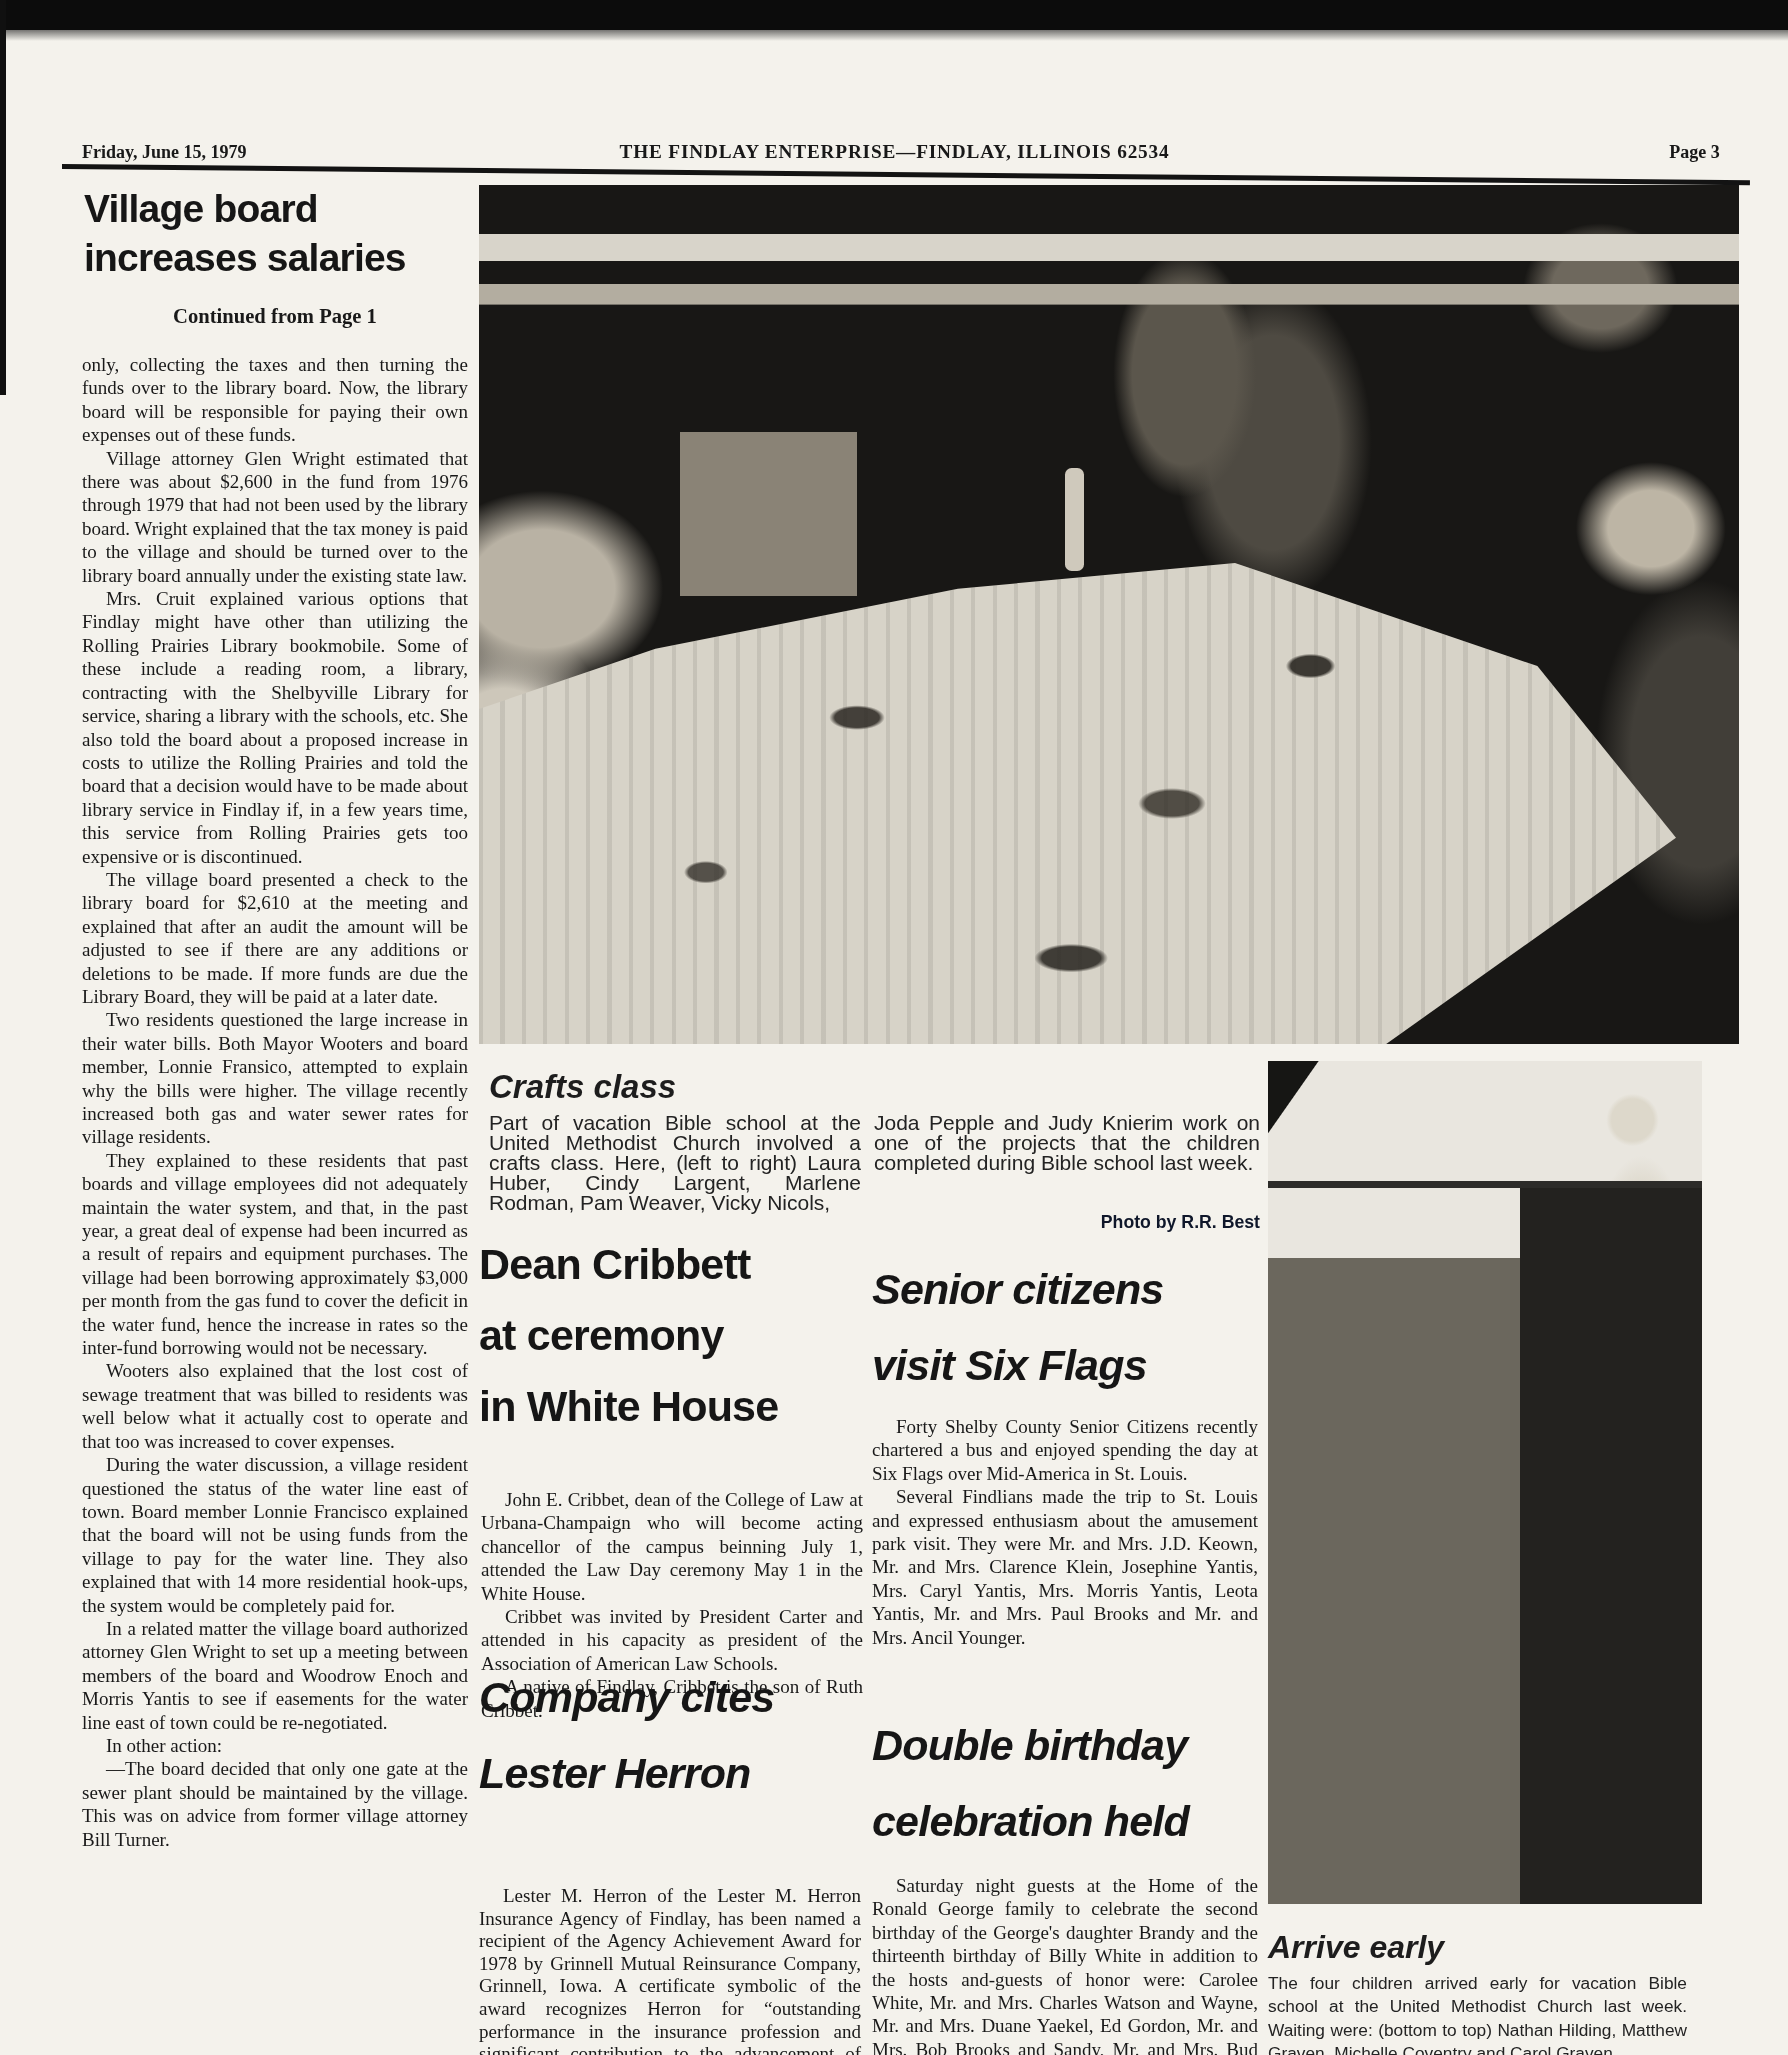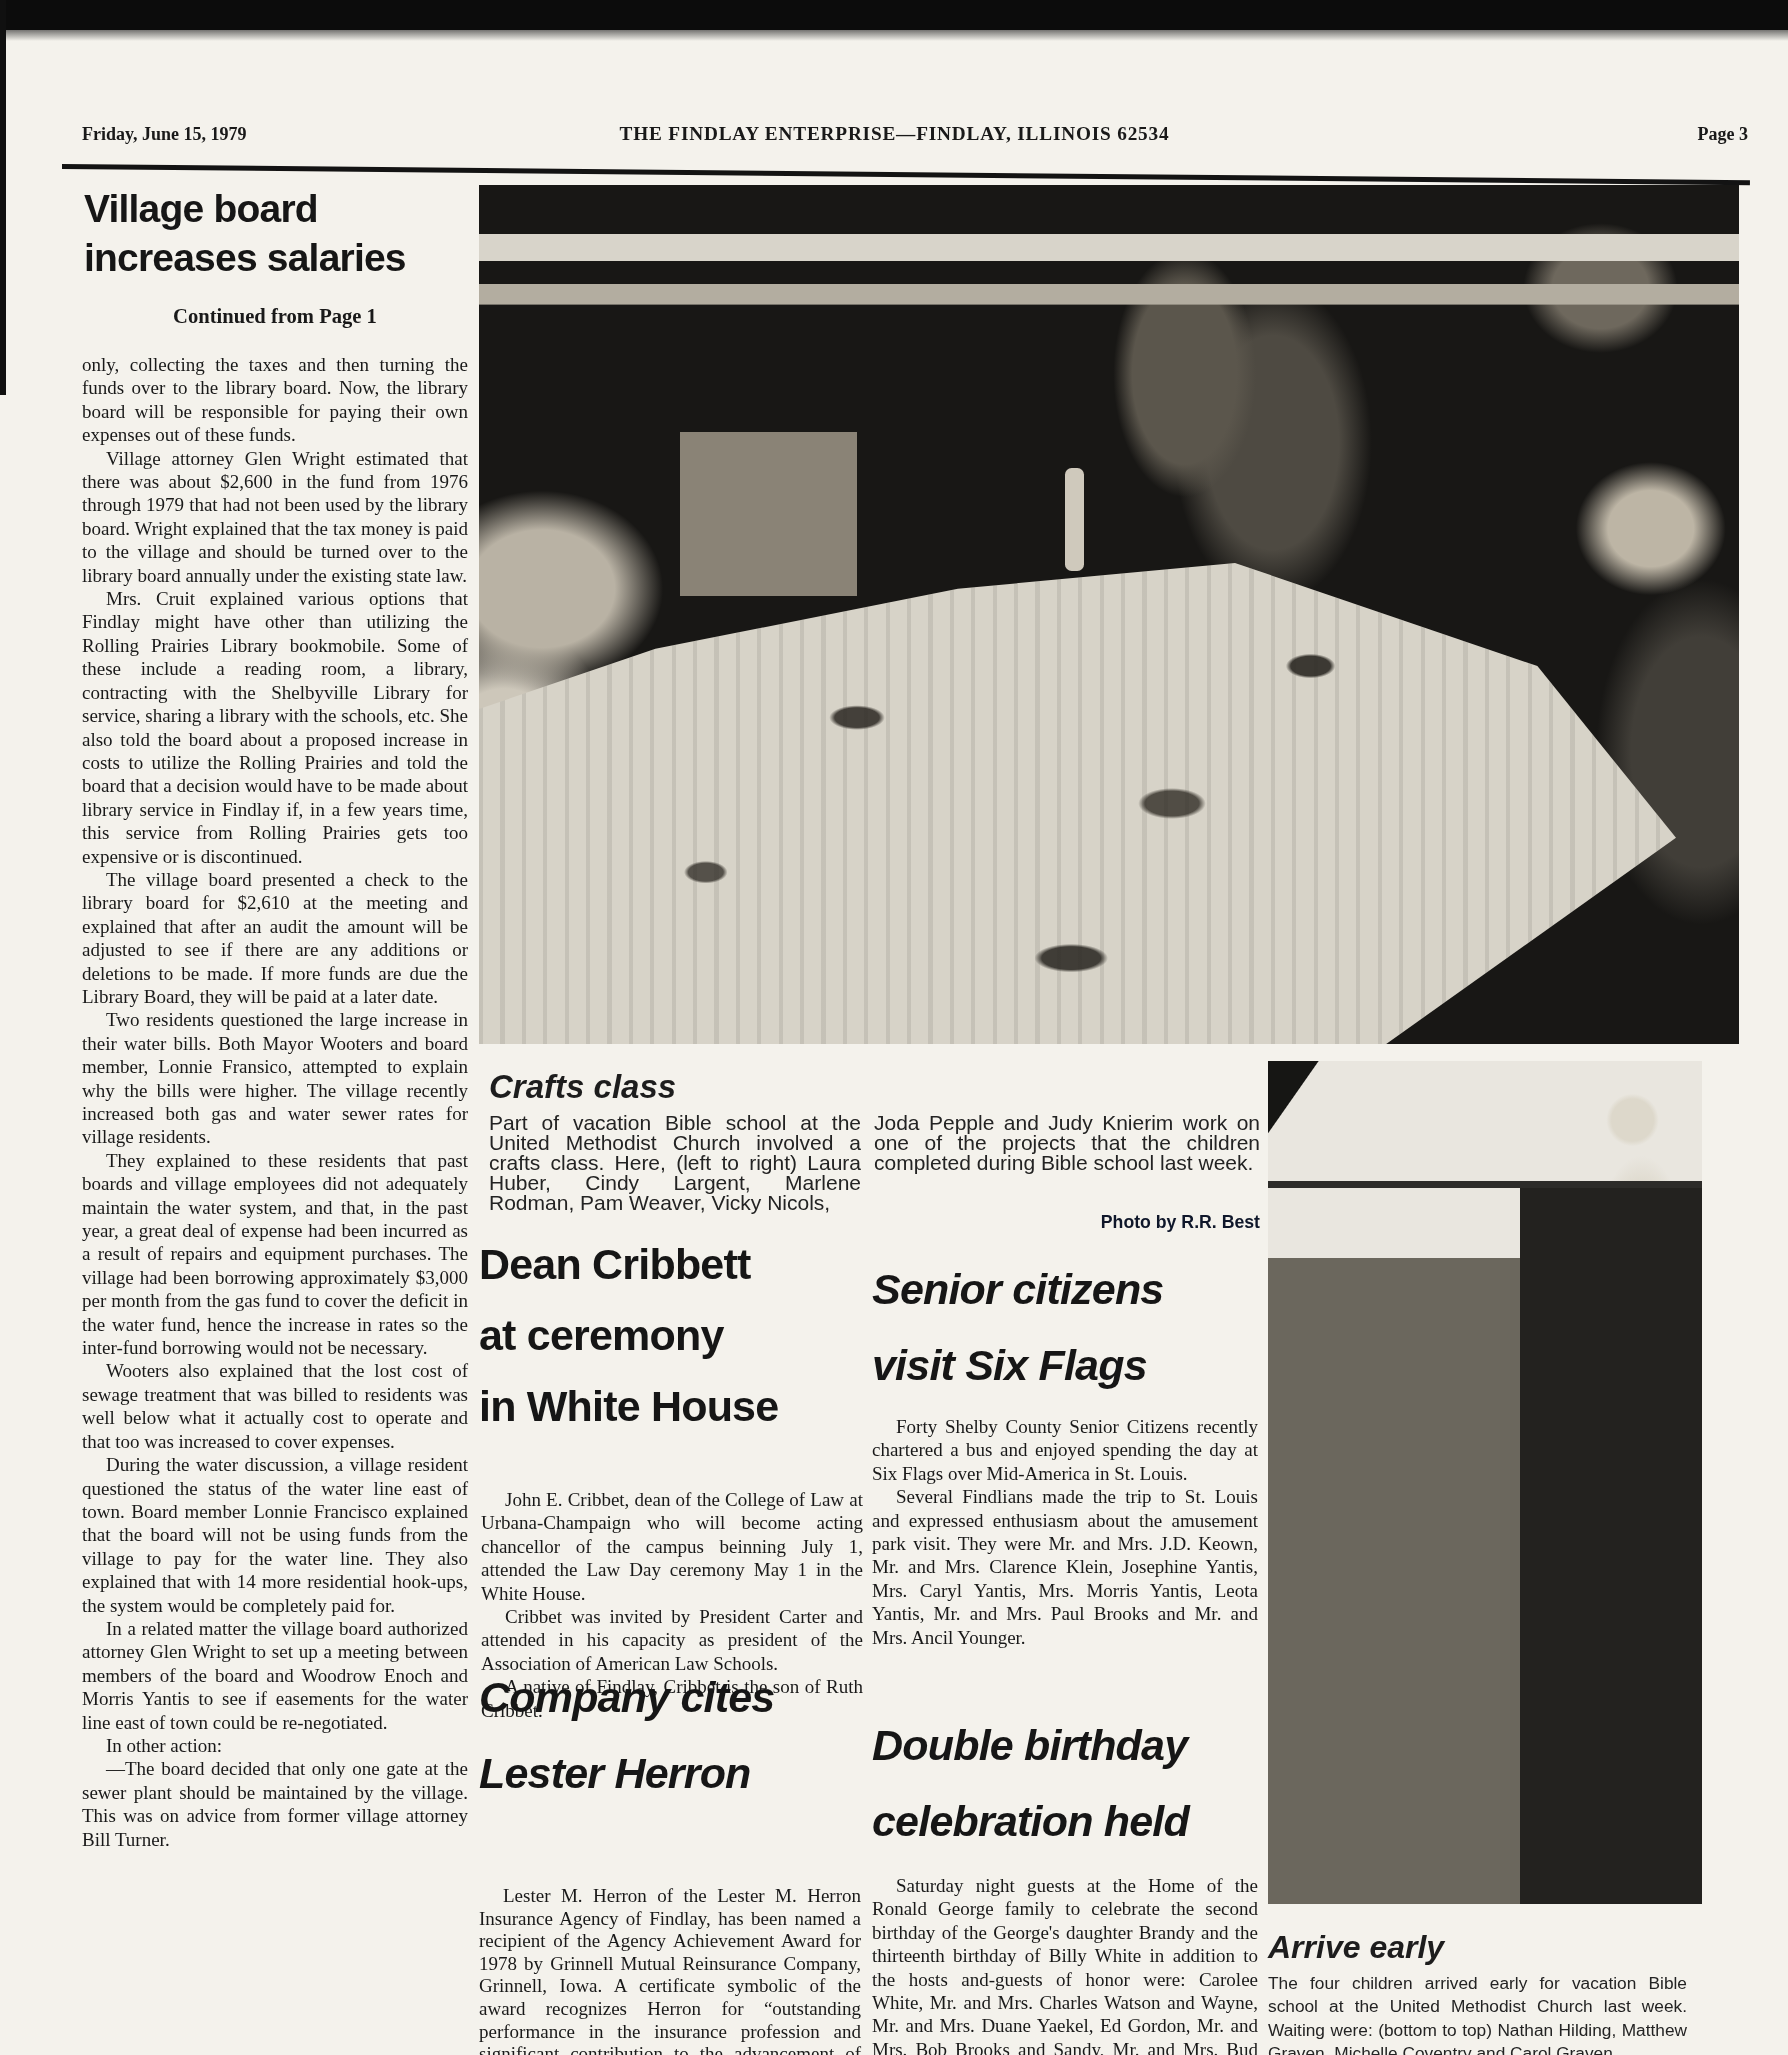--- a/index.html
+++ b/index.html
@@ -5,21 +5,21 @@
   html,body{margin:0;padding:0;background:#8a8a8a;}
   #sheet{position:relative;width:1789px;height:2940px;background:#f4f2ec;overflow:hidden;
          font-family:"Liberation Serif",serif;color:#191919;}
   .abs{position:absolute;}
   
   .scan-top{left:0;top:0;width:1789px;height:30px;background:#0c0c0c;}
   .scan-top::after{content:"";position:absolute;left:0;top:30px;width:100%;height:10.7px;
     background:linear-gradient(180deg,rgba(12,12,12,.55),rgba(12,12,12,0));}
   .scan-left{left:0;top:0;width:5.8px;height:395px;background:#101010;}
   
-  .hdr{font-family:"Liberation Serif",serif;font-weight:bold;font-size:18px;white-space:nowrap;}
+  .hdr{font-family:"Liberation Serif",serif;font-weight:bold;font-size:18px;white-space:nowrap;margin-top:18px;}
   .masthead{font-size:19.3px;letter-spacing:0.8px;text-align:center;}
   .rule{left:62px;top:164px;width:1688px;height:5.3px;background:#131313;transform:rotate(.55deg);transform-origin:left center;}
   
   .h1{font-family:"Liberation Sans",sans-serif;font-weight:bold;font-size:39px;line-height:49px;
       letter-spacing:-0.8px;color:#161616;}
   .continued{font-weight:bold;font-size:20.6px;text-align:center;}
   .body-col{font-size:19px;line-height:23.4px;text-align:justify;}
   .body-col p{margin:0;text-indent:24px;}
   .body-col p.noindent{text-indent:0;}
   .h2{font-family:"Liberation Sans",sans-serif;font-weight:bold;font-size:43px;line-height:71px;
@@ -79,21 +79,21 @@
 </head>
 <body>
 
 <div id="sheet">
 
   <div class="abs scan-top"></div>
   <div class="abs scan-left"></div>
 
   <div class="abs hdr" style="left:82px;top:124px;">Friday, June 15, 1979</div>
   <div class="abs hdr masthead" style="left:473px;top:123px;width:843px;">THE FINDLAY ENTERPRISE—FINDLAY, ILLINOIS 62534</div>
-  <div class="abs hdr" style="left:1641px;top:124px;width:107px;text-align:right;">Page 3</div>
+  <div class="abs hdr" style="left:1641px;top:124px;width:107px;text-align:center;">Page 3</div>
   <div class="abs rule"></div>
 
   <div class="abs h1" style="left:84px;top:184px;width:407px;">
     <div>Village board</div>
     <div>increases salaries</div>
   </div>
   <div class="abs continued" style="left:84px;top:305px;width:382px;">Continued from Page 1</div>
   <div class="abs body-col" style="left:82px;top:353px;width:386px;height:1900px;">
     <p class="noindent">only, collecting the taxes and then turning the funds over to the library board. Now, the library board will be responsible for paying their own expenses out of these funds.</p>
     <p>Village attorney Glen Wright estimated that there was about $2,600 in the fund from 1976 through 1979 that had not been used by the library board. Wright explained that the tax money is paid to the village and should be turned over to the library board annually under the existing state law.</p>

